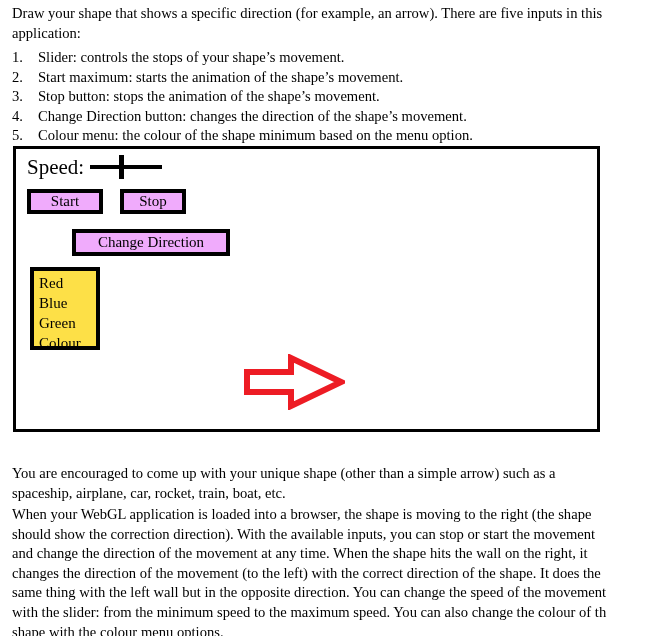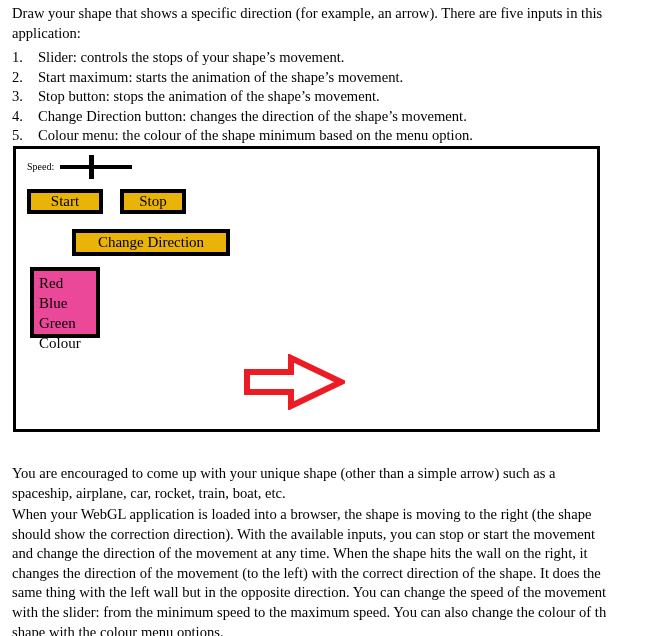--- a/index.html
+++ b/index.html
@@ -70,21 +70,21 @@
   
   .speed-row {
     position: absolute;
     left: 11px;
     top: 6px;
     display: flex;
     align-items: center;
     height: 24px;
   }
   .speed-label {
-    font-size: 10px;
+    font-size: 21px;
     line-height: 1;
   }
 
   .slider {
     position: relative;
     width: 72px;
     height: 24px;
     margin-left: 6px;
   }
   .slider-track {
@@ -101,21 +101,21 @@
     top: 0px;
     width: 5px;
     height: 24px;
     background: #000000;
   }
 
   
   .btn {
     position: absolute;
     border: 4px solid #000000;
-    background: #eab308;
+    background: #f0abfc;
     box-sizing: border-box;
     font-family: "Liberation Serif", "DejaVu Serif", serif;
     font-size: 15px;
     color: #000000;
     display: flex;
     align-items: center;
     justify-content: center;
     padding: 0;
     line-height: 1;
   }
@@ -139,23 +139,23 @@
     height: 27px;
     margin-left: 45px;
   }
 
   
   #colour-menu {
     position: absolute;
     left: 14px;
     top: 118px;
     width: 70px;
-    height: 71px;
+    height: 83px;
     border: 4px solid #000000;
-    background: #ec4899;
+    background: #fde047;
     box-sizing: border-box;
     padding: 2px 0 0 5px;
   }
   .colour-option {
     font-size: 15px;
     line-height: 20px;
     color: #000000;
     white-space: nowrap;
   }
 

